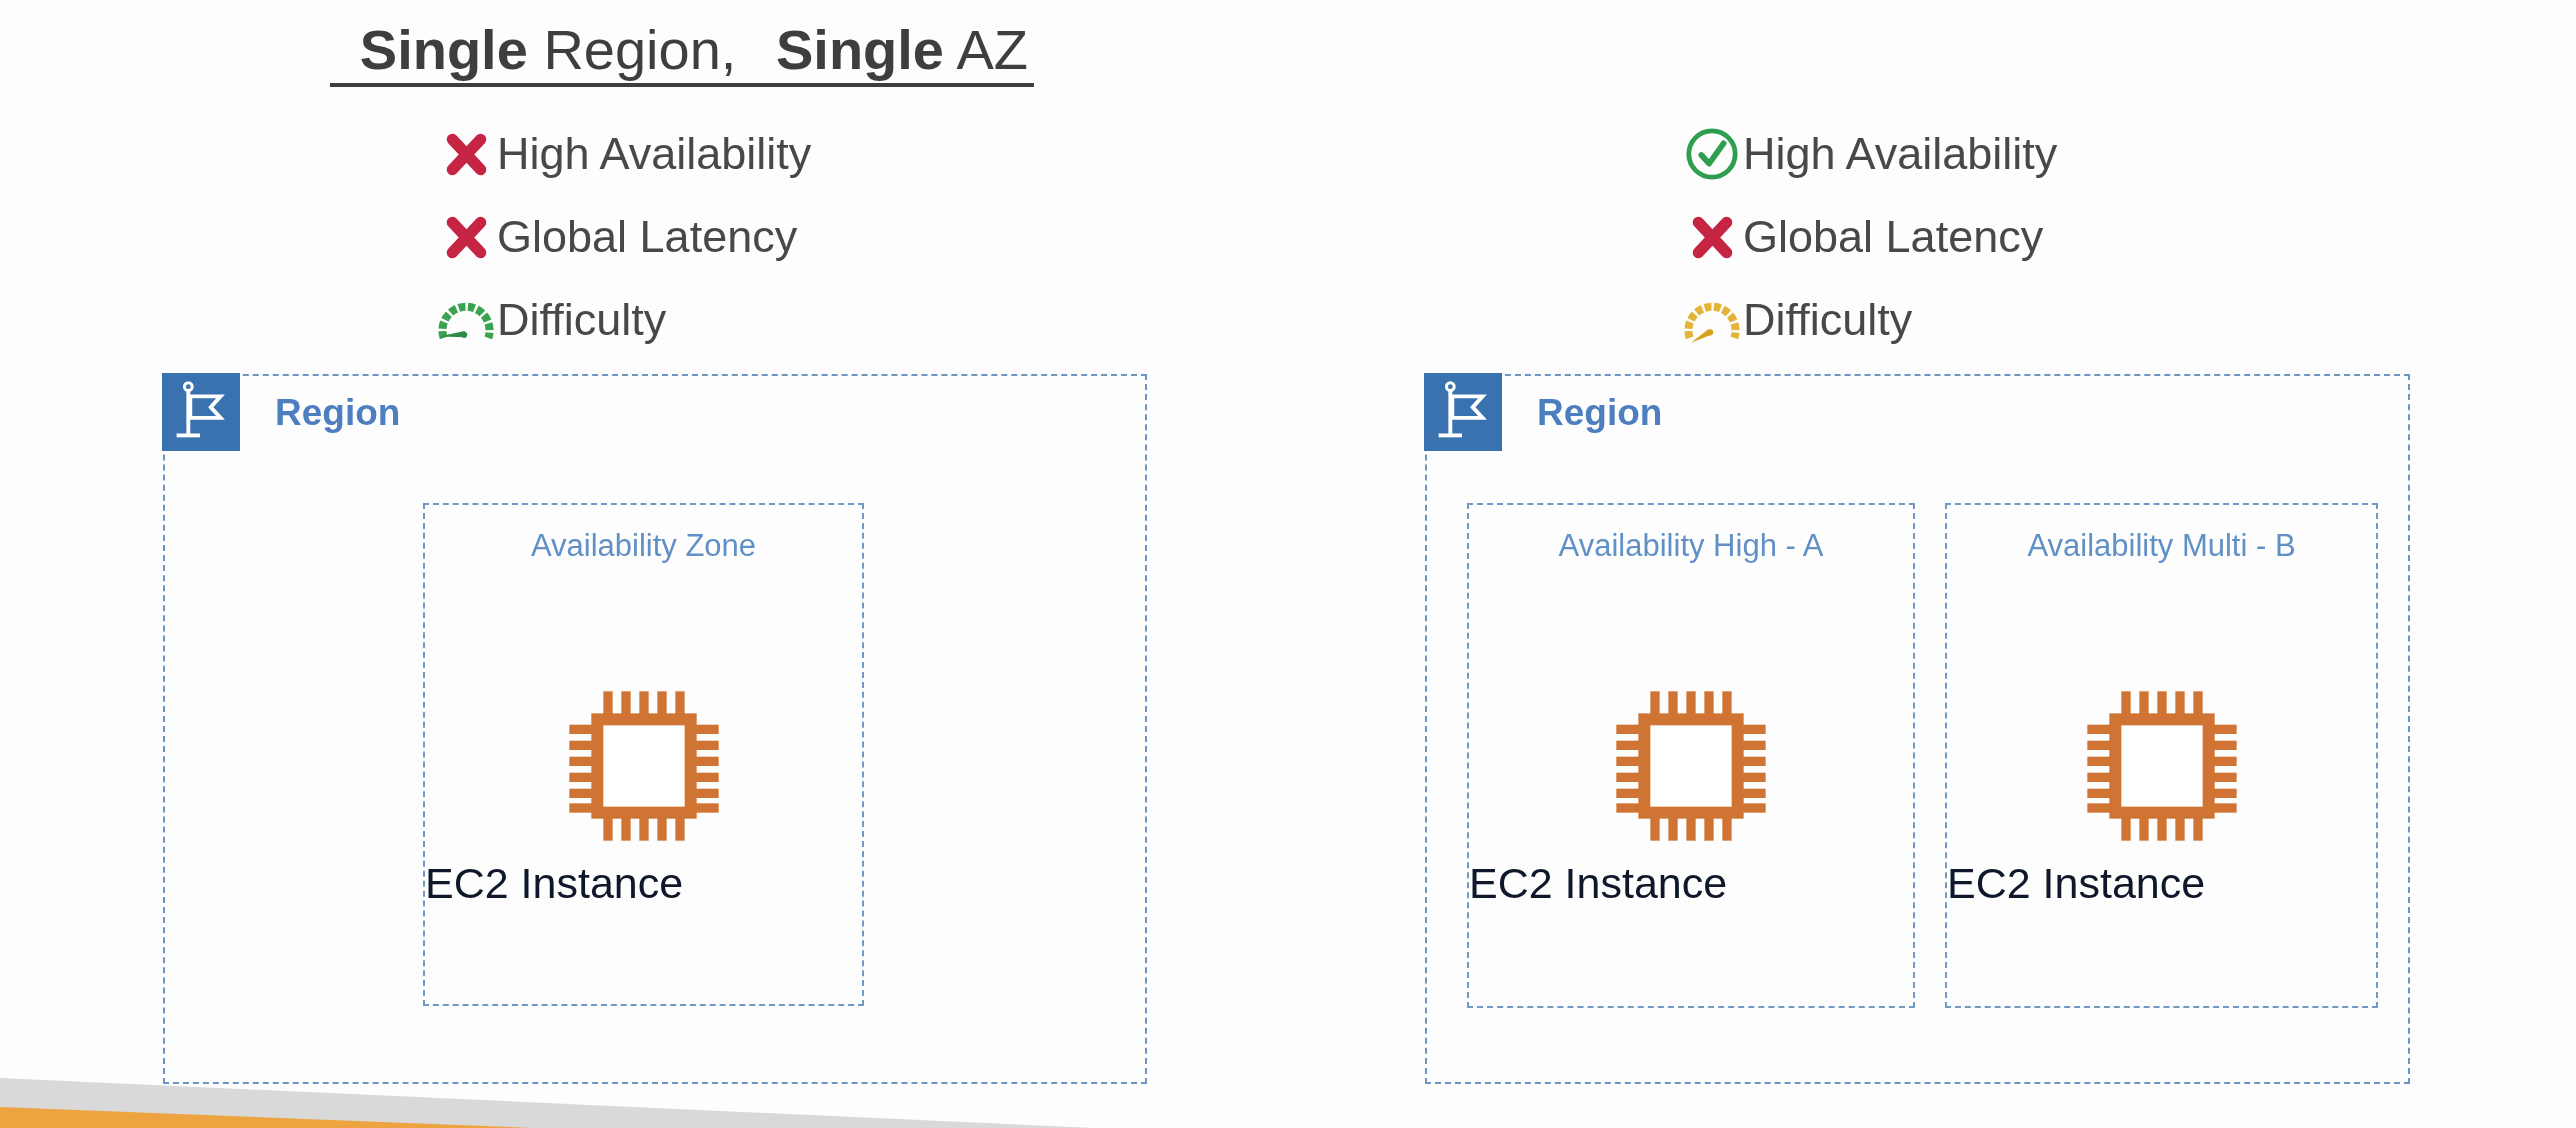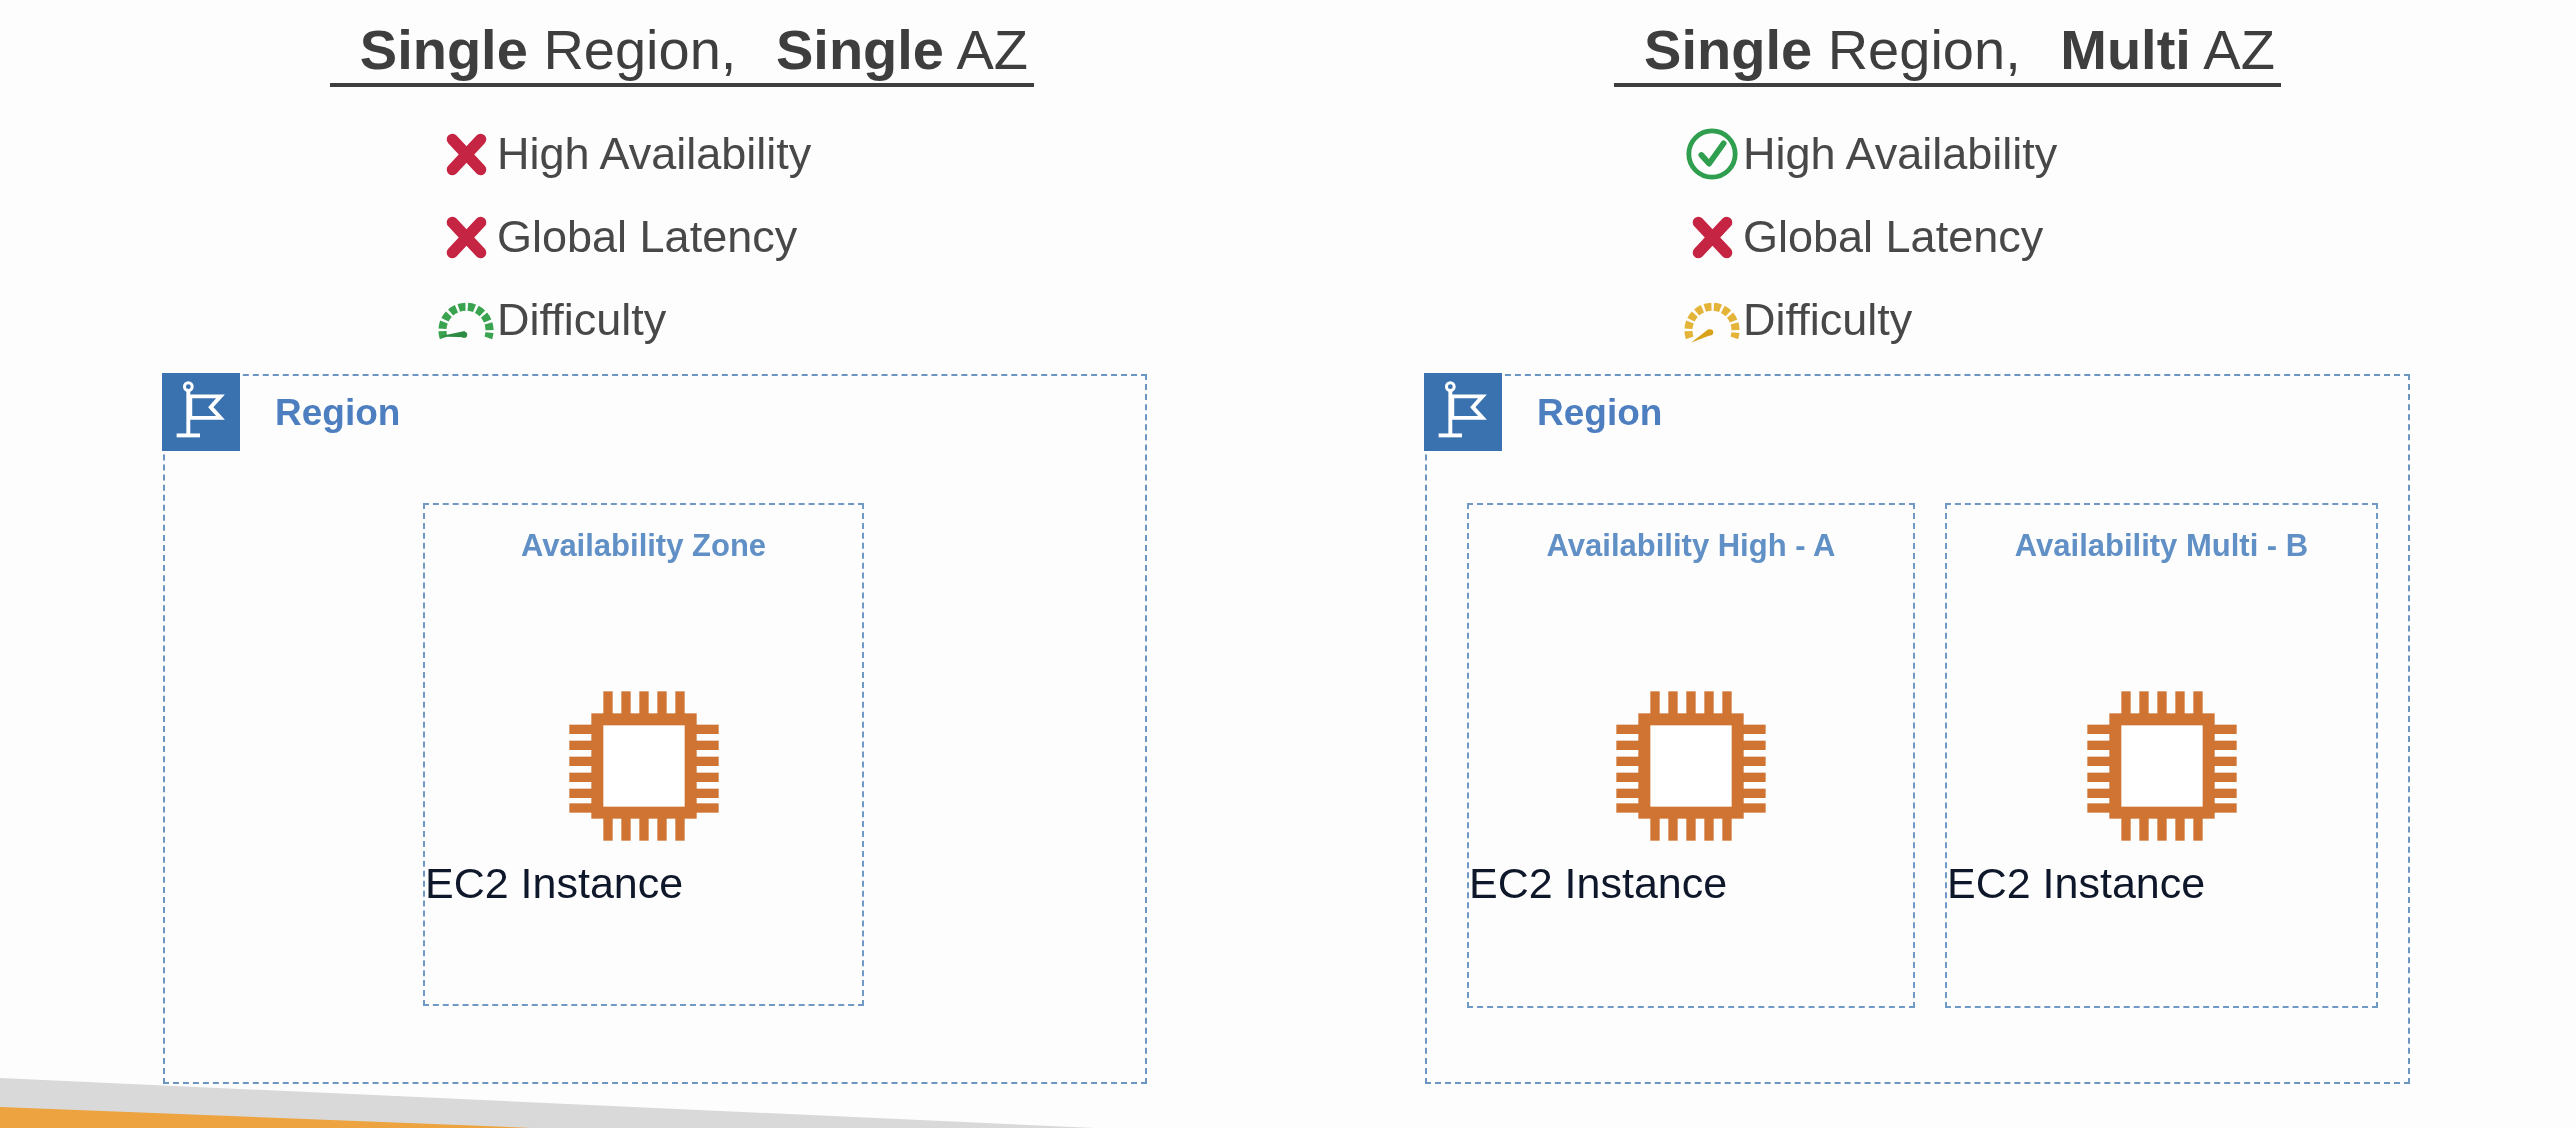--- a/index.html
+++ b/index.html
@@ -26,21 +26,21 @@
   .region-box{position:absolute;border:2.9px dashed #6d95c2;}
   .region-left-box{left:163px;top:374px;width:980px;height:706px;}
   .region-right-box{left:1425px;top:374px;width:981px;height:706px;}
   .flag-square{position:absolute;left:-2.9px;top:-2.9px;width:78px;height:78px;background:#3a72b0;}
   .region-label{position:absolute;left:110px;top:15.5px;font-size:37px;font-weight:600;color:#4d7ebf;text-align:right;}
   .az-box{position:absolute;border:2.9px dashed #7099c6;}
   .az-left-box{left:423px;top:503px;width:437px;height:499px;}
   .az-a-box{left:1467px;top:503px;width:444px;height:501px;}
   .az-b-box{left:1945px;top:503px;width:429px;height:501px;}
   .az-label{position:absolute;top:23px;left:0;width:100%;text-align:center;
-    font-size:31px;font-weight:700;color:#6090c5;white-space:nowrap;}
+    font-size:31px;font-weight:400;color:#6090c5;white-space:nowrap;}
   .chip{position:absolute;top:181px;left:50%;transform:translateX(-50%);}
   .instance-label{position:absolute;top:354px;left:0;width:100%;text-align:left;
     font-size:43px;color:#0f172a;white-space:nowrap;}
   
   .wedge{position:absolute;pointer-events:none;}
   .wedge-gray{left:0;top:1078px;width:1117px;height:51px;background:#d9d9d9;
     clip-path:polygon(0 0,100% 100%,0 100%);}
   .wedge-orange{left:0;top:1107px;width:544px;height:21.4px;background:#eda33f;
     clip-path:polygon(0 0,100% 100%,0 100%);}
 </style>
@@ -121,23 +121,20 @@
             <rect x="98" y="65" width="18" height="7"></rect>
             <rect x="98" y="77" width="18" height="7"></rect>
             <rect x="98" y="88" width="18" height="7"></rect>
         </g>
         <rect x="25" y="25" width="70" height="70" fill="#ffffff" stroke="#cf7433" stroke-width="9"></rect>
       </svg>
     </div>
     <div class="instance-label">EC2 Instance</div>
   </div>
 
-  <div class="panel-title title-right">
-    <span class="tline"><span class="b">Single</span><span> Region, </span><span class="b">Multi</span><span> AZ</span></span>
-  </div>
 
   <div class="checklist checklist-right">
     <div class="chk-row">
       <span class="chk-icon">
         <svg width="56" height="56" viewBox="0 0 58 58">
           <circle cx="29" cy="29" r="24" fill="none" stroke="#2f9e4f" stroke-width="5"></circle>
           <path d="M18 30 L26 39 L41 18" fill="none" stroke="#2f9e4f" stroke-width="6" stroke-linecap="round" stroke-linejoin="round"></path>
         </svg>
       </span>
       <span class="chk-label">High Availability</span>

